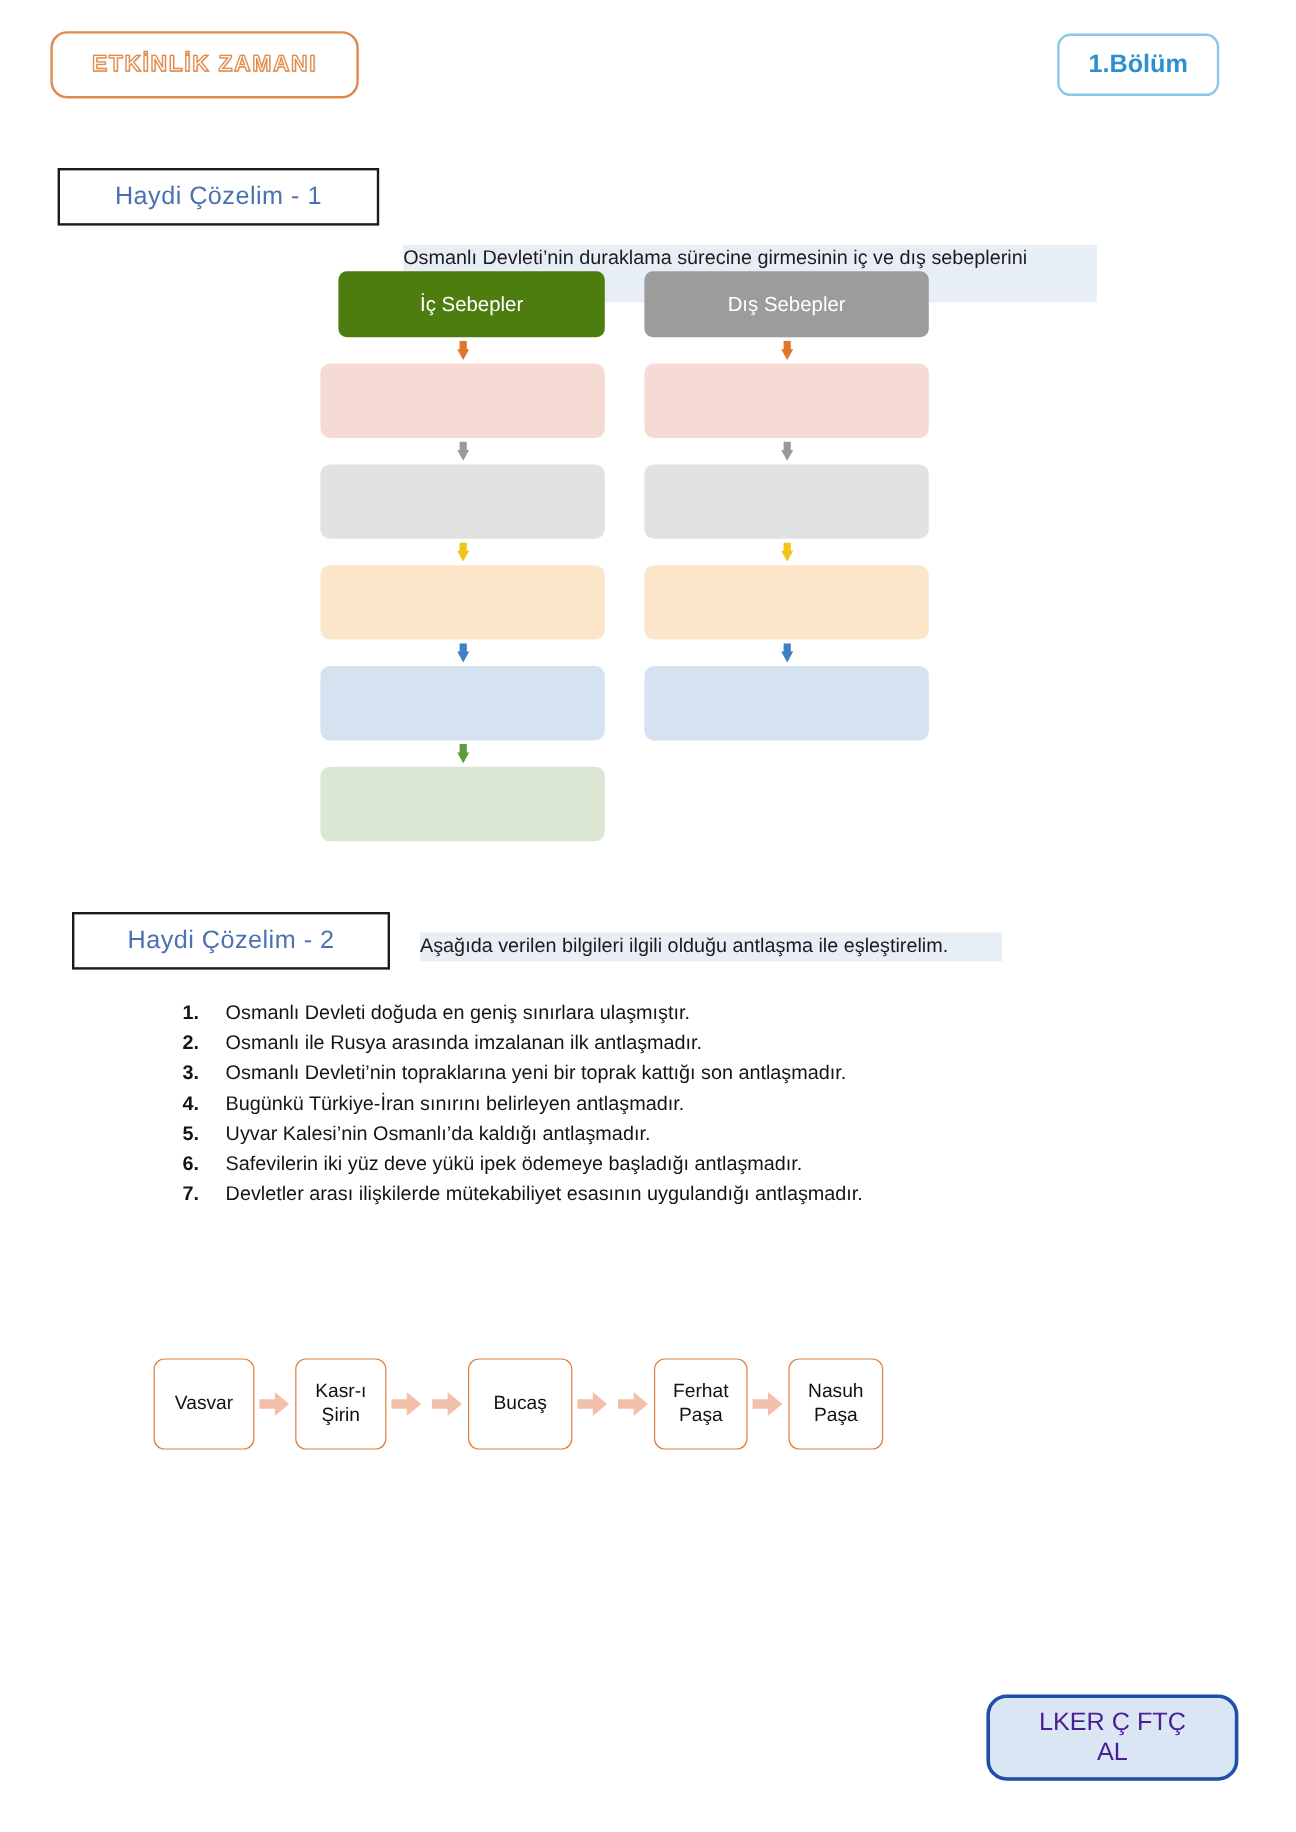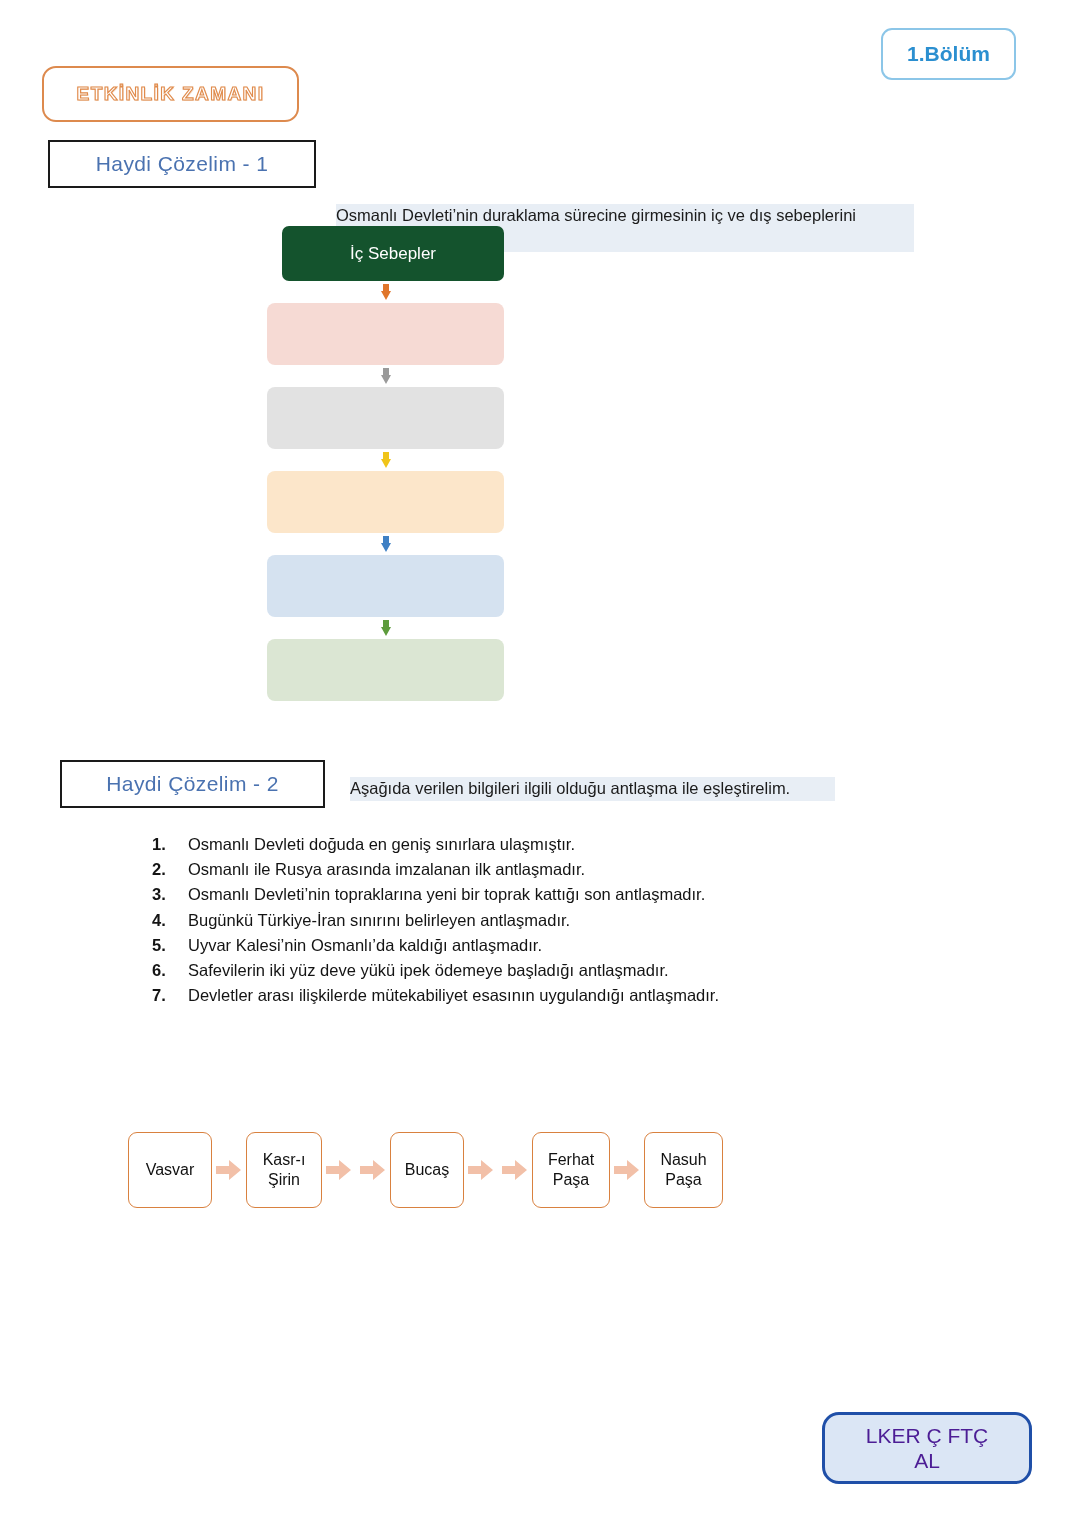--- a/index.html
+++ b/index.html
@@ -14,21 +14,21 @@
   }
 
   
   .etkinlik-badge {
     position: absolute;
     left: 42px; top: 26px;
     width: 257px; height: 56px;
     border: 2px solid #dd8a4e;
     border-radius: 14px;
     background: #fff;
-    display: flex; align-items: center; justify-content: center; margin-top: 40px;
+    display: flex; align-items: center; justify-content: center;
   }
   .etkinlik-text {
     font-size: 19px;
     font-weight: bold;
     letter-spacing: 1.4px;
     color: #ffffff;
     -webkit-text-stroke: 1.1px #e08b4c;
     text-shadow:
       0 0 1px #e9a877,
       1px 1px 0 #f6e2d2;
@@ -85,21 +85,21 @@
   .flow-cols { display: flex; gap: 33px; }
   .flow-col { width: 237px; display: flex; flex-direction: column; }
 
   .flow-head {
     height: 55px;
     border-radius: 7px;
     display: flex; align-items: center; justify-content: center;
     color: #ffffff;
     font-size: 17px;
   }
-  .flow-head.inner { background: #14532d; margin-left: 15px; }
+  .flow-head.inner { background: #4d7c0f; margin-left: 15px; }
   .flow-head.outer { background: #9c9c9c; }
 
   .flow-arrow {
     height: 22px;
     display: flex; align-items: center; justify-content: center;
   }
   .flow-arrow svg { display: block; }
 
   .flow-blank {
     height: 62px;
@@ -224,20 +224,53 @@
       <div class="flow-blank" style="background:#d5e2f0"></div>
 
       <div class="flow-arrow">
         <svg width="14" height="16" viewBox="0 0 14 16" aria-hidden="true">
           <path d="M4 0 h6 v7 l2 0 -5 9 -5 -9 l2 0 z" fill="#5d9b3c"></path>
         </svg>
       </div>
       <div class="flow-blank" style="background:#dbe6d3"></div>
     </div>
 
+    <div class="flow-col">
+      <div class="flow-head outer">
+        <span>Dış Sebepler</span>
+      </div>
+
+      <div class="flow-arrow">
+        <svg width="14" height="16" viewBox="0 0 14 16" aria-hidden="true">
+          <path d="M4 0 h6 v7 l2 0 -5 9 -5 -9 l2 0 z" fill="#e0762b"></path>
+        </svg>
+      </div>
+      <div class="flow-blank" style="background:#f6dad4"></div>
+
+      <div class="flow-arrow">
+        <svg width="14" height="16" viewBox="0 0 14 16" aria-hidden="true">
+          <path d="M4 0 h6 v7 l2 0 -5 9 -5 -9 l2 0 z" fill="#9a9a9a"></path>
+        </svg>
+      </div>
+      <div class="flow-blank" style="background:#e2e2e2"></div>
+
+      <div class="flow-arrow">
+        <svg width="14" height="16" viewBox="0 0 14 16" aria-hidden="true">
+          <path d="M4 0 h6 v7 l2 0 -5 9 -5 -9 l2 0 z" fill="#f0c419"></path>
+        </svg>
+      </div>
+      <div class="flow-blank" style="background:#fce6ca"></div>
+
+      <div class="flow-arrow">
+        <svg width="14" height="16" viewBox="0 0 14 16" aria-hidden="true">
+          <path d="M4 0 h6 v7 l2 0 -5 9 -5 -9 l2 0 z" fill="#3f80c4"></path>
+        </svg>
+      </div>
+      <div class="flow-blank" style="background:#d5e2f0"></div>
+    </div>
 
   </div>
 </div>
 
 <div class="cozelim-box two">
   <span class="cozelim-text">Haydi Çözelim - 2</span>
 </div>
 
 <div class="instruction two">Aşağıda verilen bilgileri ilgili olduğu antlaşma ile eşleştirelim.</div>
 
@@ -291,21 +324,21 @@
       <path d="M0 7 h13 v-6 l12 10 -12 10 v-6 H0 z" fill="#f2c0a8"></path>
     </svg>
   </div>
 
   <div class="chain-arrow">
     <svg width="26" height="22" viewBox="0 0 26 22" aria-hidden="true">
       <path d="M0 7 h13 v-6 l12 10 -12 10 v-6 H0 z" fill="#f2c0a8"></path>
     </svg>
   </div>
 
-  <div class="chain-box" style="width:74px">
+  <div class="chain-box" style="width:87px">
     <span>Bucaş</span>
   </div>
   <div class="chain-arrow">
     <svg width="26" height="22" viewBox="0 0 26 22" aria-hidden="true">
       <path d="M0 7 h13 v-6 l12 10 -12 10 v-6 H0 z" fill="#f2c0a8"></path>
     </svg>
   </div>
 
   <div class="chain-arrow">
     <svg width="26" height="22" viewBox="0 0 26 22" aria-hidden="true">

